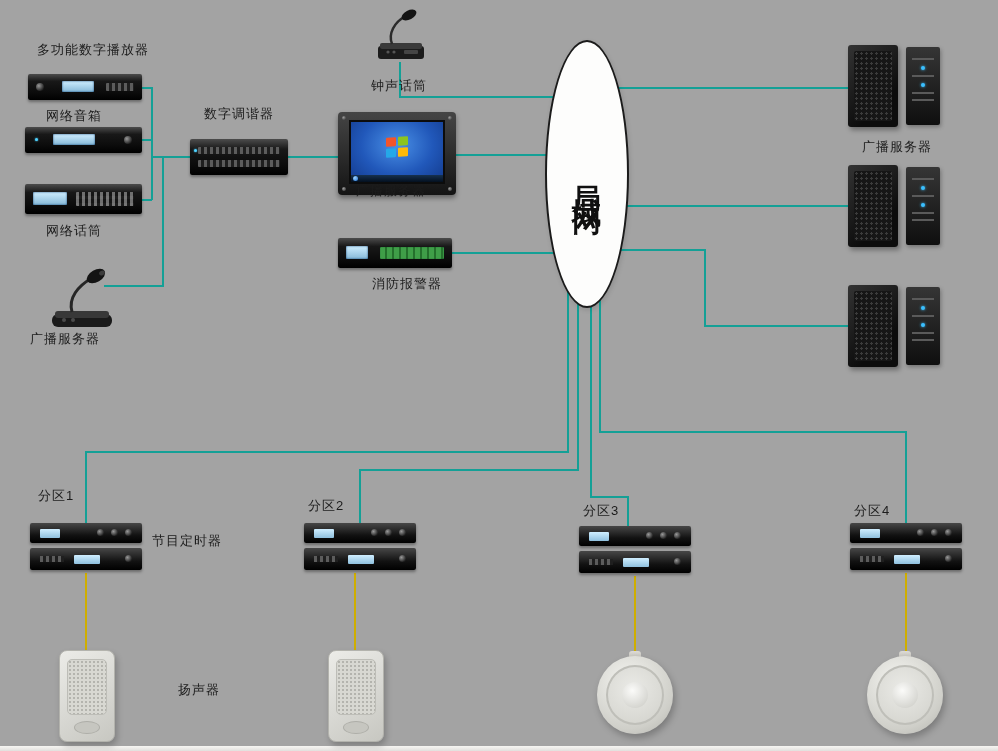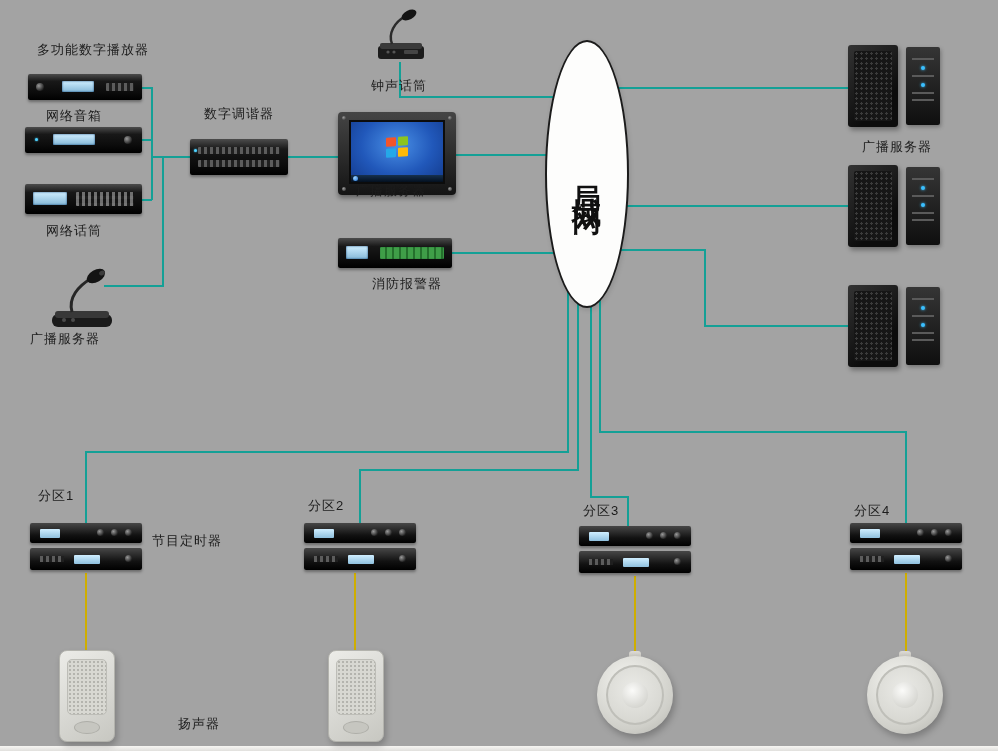--- a/index.html
+++ b/index.html
@@ -307,21 +307,21 @@
       <div class="btns" style="left:10px;top:8px;width:24px;height:6px"></div>
       <div class="screen" style="left:44px;top:7px;width:26px;height:9px"></div>
       <div class="knob" style="right:10px;top:7px"></div>
     </div>
   </div>
 
   <div class="wall-spk" style="left:59px;top:650px">
     <div class="wall-grille"></div>
     <div class="wall-port"></div>
   </div>
-  <div class="lbl" style="left:178px;top:715px">扬声器</div>
+  <div class="lbl" style="left:178px;top:681px">扬声器</div>
 
   <div class="wall-spk" style="left:328px;top:650px">
     <div class="wall-grille"></div>
     <div class="wall-port"></div>
   </div>
 
   <div class="ceil-spk" style="left:597px;top:656px">
     <div class="ceil-knob"></div>
     <div class="ceil-rim"></div>
     <div class="ceil-ring"></div>

